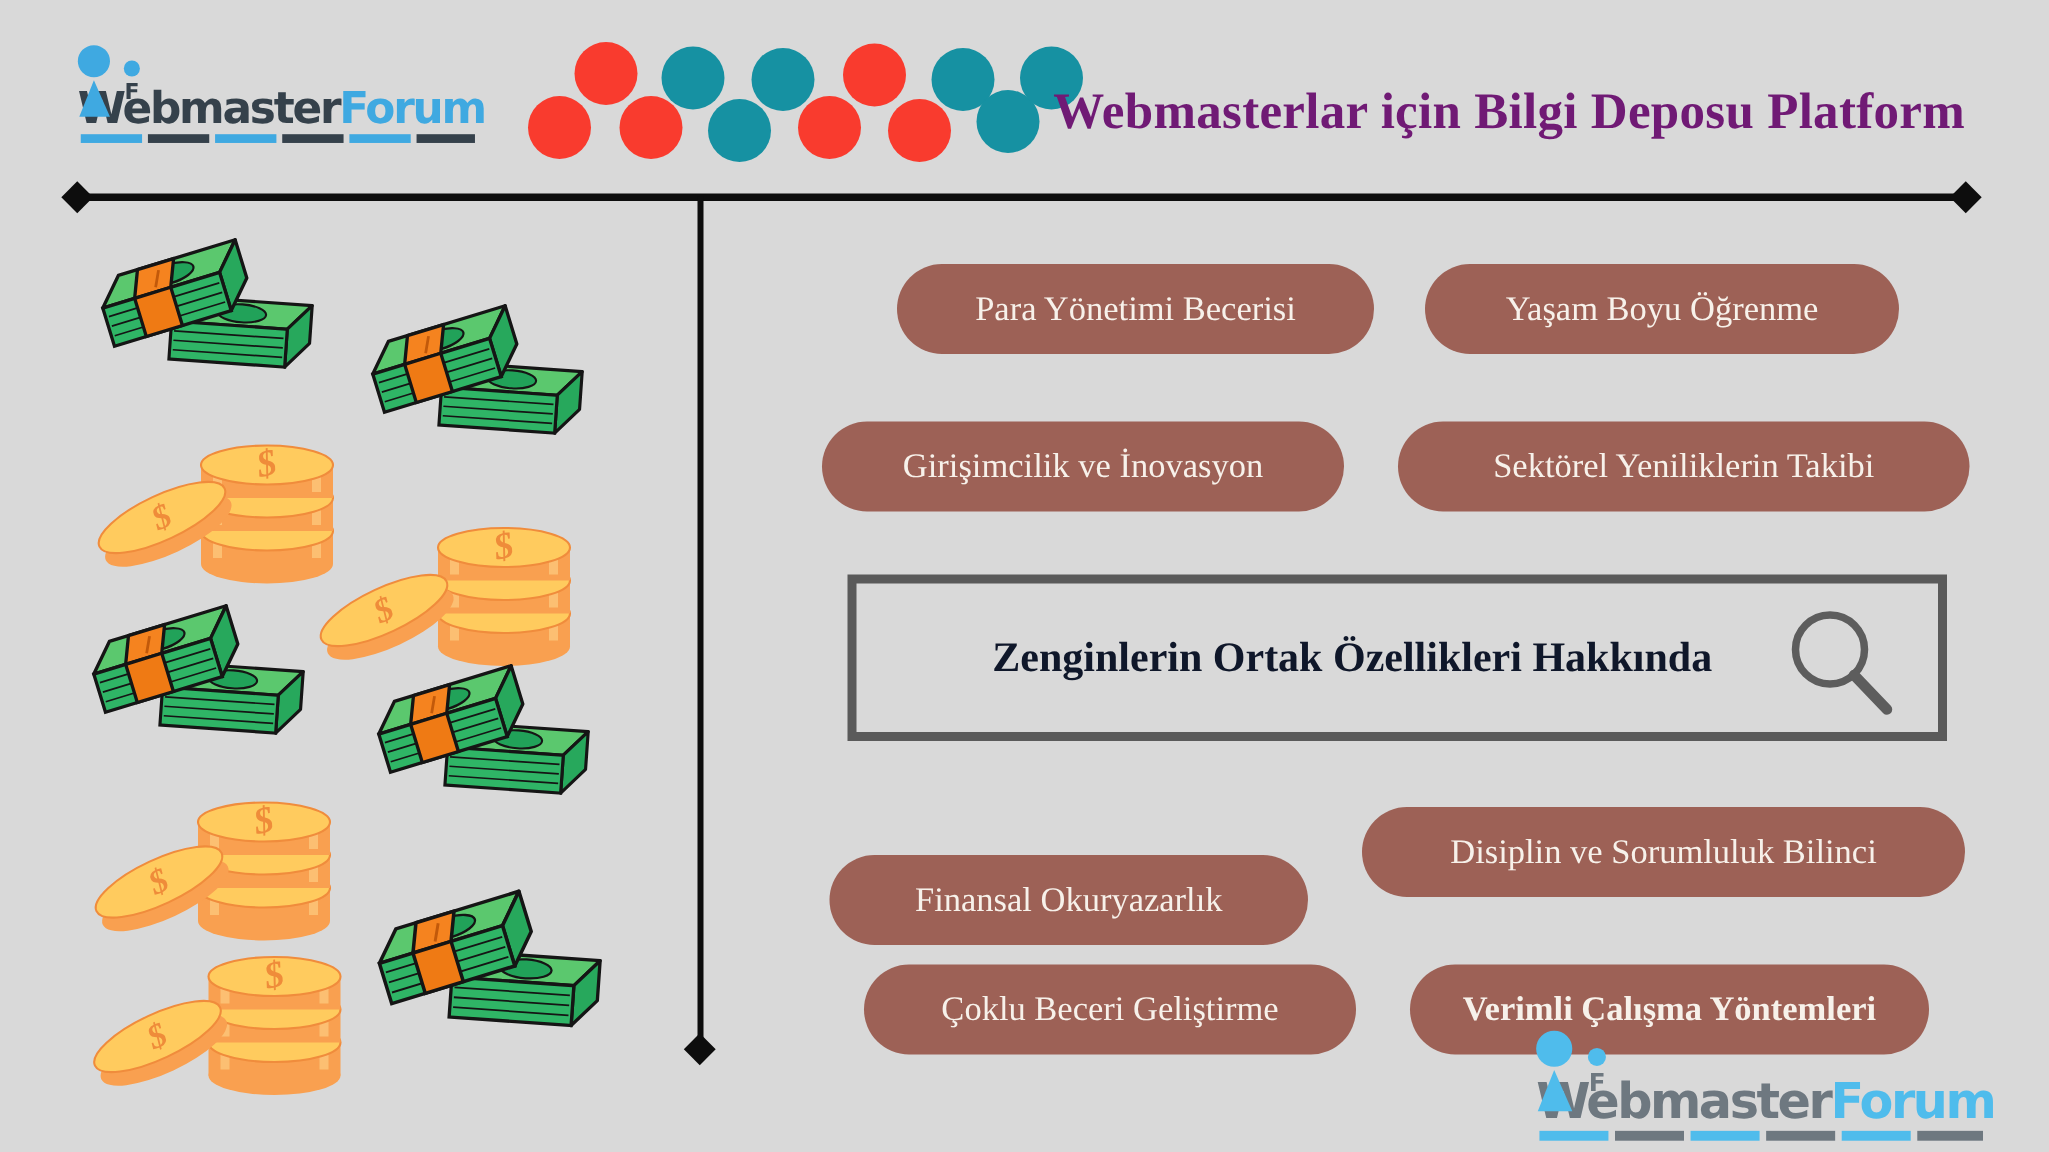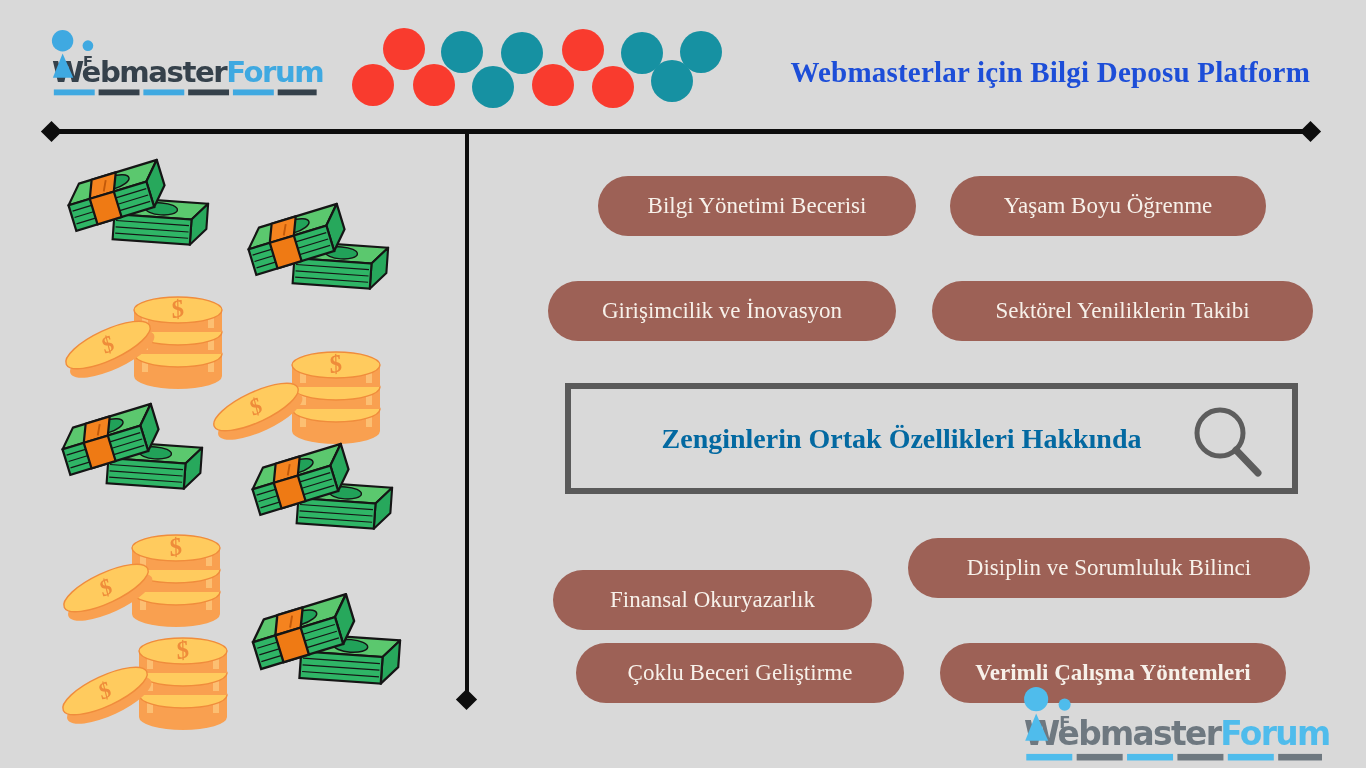--- a/index.html
+++ b/index.html
@@ -8,21 +8,21 @@
     background:#d9d9d9;
     font-family:"Liberation Serif", serif;
   }
   .stage{position:absolute;inset:0;}
 
   
   .logo-top{position:absolute;left:48px;top:28px;width:292px;height:84px;}
   .logo-bottom{position:absolute;left:1006px;top:686px;width:356px;height:92px;z-index:40;}
   .tagline{
     position:absolute;right:56px;top:56px;width:620px;text-align:right;
-    font-size:29px;font-weight:bold;color:#1d4ed8;letter-spacing:.2px;
+    font-size:34px;font-weight:bold;color:#701a75;letter-spacing:.2px;
   }
   .dots-layer{position:absolute;left:0;top:0;width:100%;height:130px;}
   .dot{position:absolute;border-radius:50%;}
 
   
   .hline{position:absolute;left:50px;top:129px;width:1262px;height:5px;background:#0d0d0d;}
   .vline{position:absolute;left:465px;top:131px;width:4px;height:566px;background:#0d0d0d;}
   .diamond{position:absolute;width:15px;height:15px;background:#0d0d0d;transform:rotate(45deg);}
   .d-left{left:44px;top:124px;}
   .d-right{left:1303px;top:124px;}
@@ -45,21 +45,21 @@
   .pill-layer .pill:nth-child(6){left:908px;top:538px;width:402px;}
   .pill-layer .pill:nth-child(7){left:576px;top:643px;width:328px;text-align:center;}
   .pill-layer .pill:nth-child(8){left:940px;top:643px;width:346px;font-weight:bold;}
 
   .title-box{
     position:absolute;left:565px;top:383px;width:733px;height:111px;
     border:6px solid #5a5a5a;box-sizing:border-box;
     display:flex;align-items:center;justify-content:center;
   }
   .title-text{
-    text-align:center;font-weight:bold;font-size:28px;color:#0369a1;
+    text-align:center;font-weight:bold;font-size:28px;color:#0f172a;
     line-height:1.55;margin-right:60px;
   }
   .magnifier{position:absolute;right:24px;top:16px;width:78px;height:78px;}
 </style>
 </head>
 <body>
 
 <div class="stage">
 
   <div class="dots-layer">
@@ -158,21 +158,21 @@
     <use href="#money" transform="translate(22,252) scale(0.74)"></use>
     <use href="#money" transform="translate(212,292) scale(0.74)"></use>
     <use href="#coinstack" transform="translate(93,383)"></use>
     <use href="#coinlean" transform="translate(73,443)"></use>
     <use href="#money" transform="translate(212,442) scale(0.78)"></use>
     <use href="#coinstack" transform="translate(100,486)"></use>
     <use href="#coinlean" transform="translate(72,546)"></use>
   </svg>
 
   <div class="pill-layer">
-    <div class="pill">Bilgi Yönetimi Becerisi</div>
+    <div class="pill">Para Yönetimi Becerisi</div>
     <div class="pill">Yaşam Boyu Öğrenme</div>
     <div class="pill">Girişimcilik ve İnovasyon</div>
     <div class="pill">Sektörel Yeniliklerin Takibi</div>
     <div class="pill">Finansal Okuryazarlık</div>
     <div class="pill">Disiplin ve Sorumluluk Bilinci</div>
     <div class="pill">Çoklu Beceri Geliştirme</div>
     <div class="pill">Verimli Çalışma Yöntemleri</div>
   </div>
 
   <div class="title-box">

